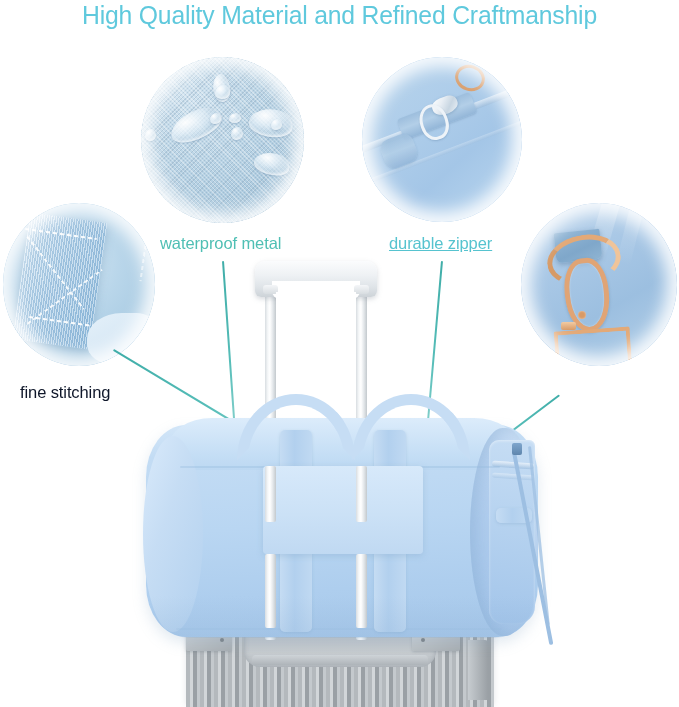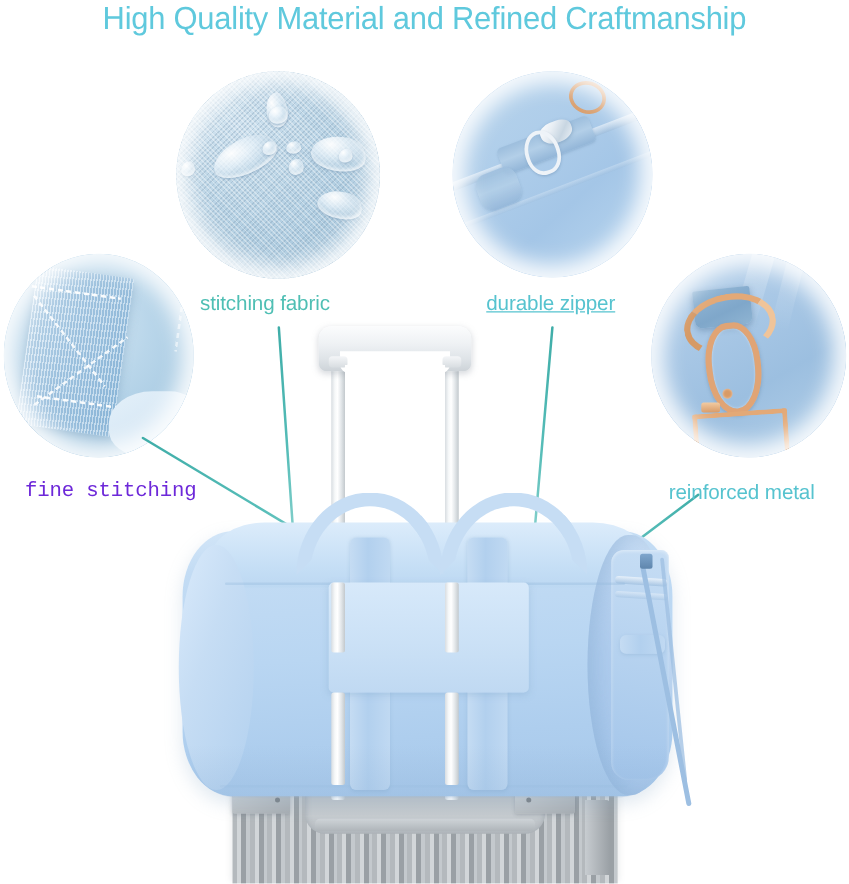--- a/index.html
+++ b/index.html
@@ -36,21 +36,21 @@
 
   
   .label {
     position: absolute;
     font-size: 16.5px;
     color: #4fbfb4;
     white-space: nowrap;
     font-weight: 400;
     letter-spacing: -0.1px;
   }
-  .label.teal2 { color: #6d28d9; font-family: Liberation Mono, monospace; }
+  .label.teal2 { color: #0f172a; }
   .label.teal3 { color: #56c3cf; }
 
   
   .leader {
     position: absolute;
     transform-origin: 0 0;
     background: linear-gradient(to right, #3fada8 0%, #56bdb8 55%, #8fd4d0 100%);
     height: 2.2px;
     border-radius: 2px;
   }
@@ -418,27 +418,26 @@
   </div>
 
   <div class="leader" style="left:224px; top:261px; width:182px; transform:rotate(86deg);"></div>
 
   <div class="leader" style="left:443px; top:261px; width:181px; transform:rotate(95deg);"></div>
 
   <div class="leader" style="left:114px; top:349px; width:200px; transform:rotate(31deg);"></div>
 
   <div class="leader" style="left:560px; top:396px; width:102px; transform:rotate(143deg);"></div>
 
-  <div class="label" style="left:160px; top:234px;">stitching fabric</div>
+  <div class="label" style="left:160px; top:234px;">waterproof metal</div>
 
   <div class="label teal3" style="left:389px; top:234px;text-decoration:underline;">durable zipper</div>
 
   <div class="label teal2" style="left:20px; top:383px;">fine stitching</div>
 
-  <div class="label teal3" style="left:535px; top:385px;">reinforced metal</div>
 
   <div>
     <div class="case-body" style="left:186px; top:627px; width:308px; height:80px;"></div>
     <div class="case-top" style="left:186px; top:621px; width:308px; height:14px;"></div>
 
     <div class="case-recess" style="left:244px; top:621px; width:192px; height:46px;"></div>
     <div class="case-recess-lip" style="left:252px; top:655px; width:176px; height:10px;"></div>
 
     <div class="case-corner" style="left:186px; top:621px; width:46px; height:30px;">
       <div class="screw" style="left:34px; top:17px;"></div>

